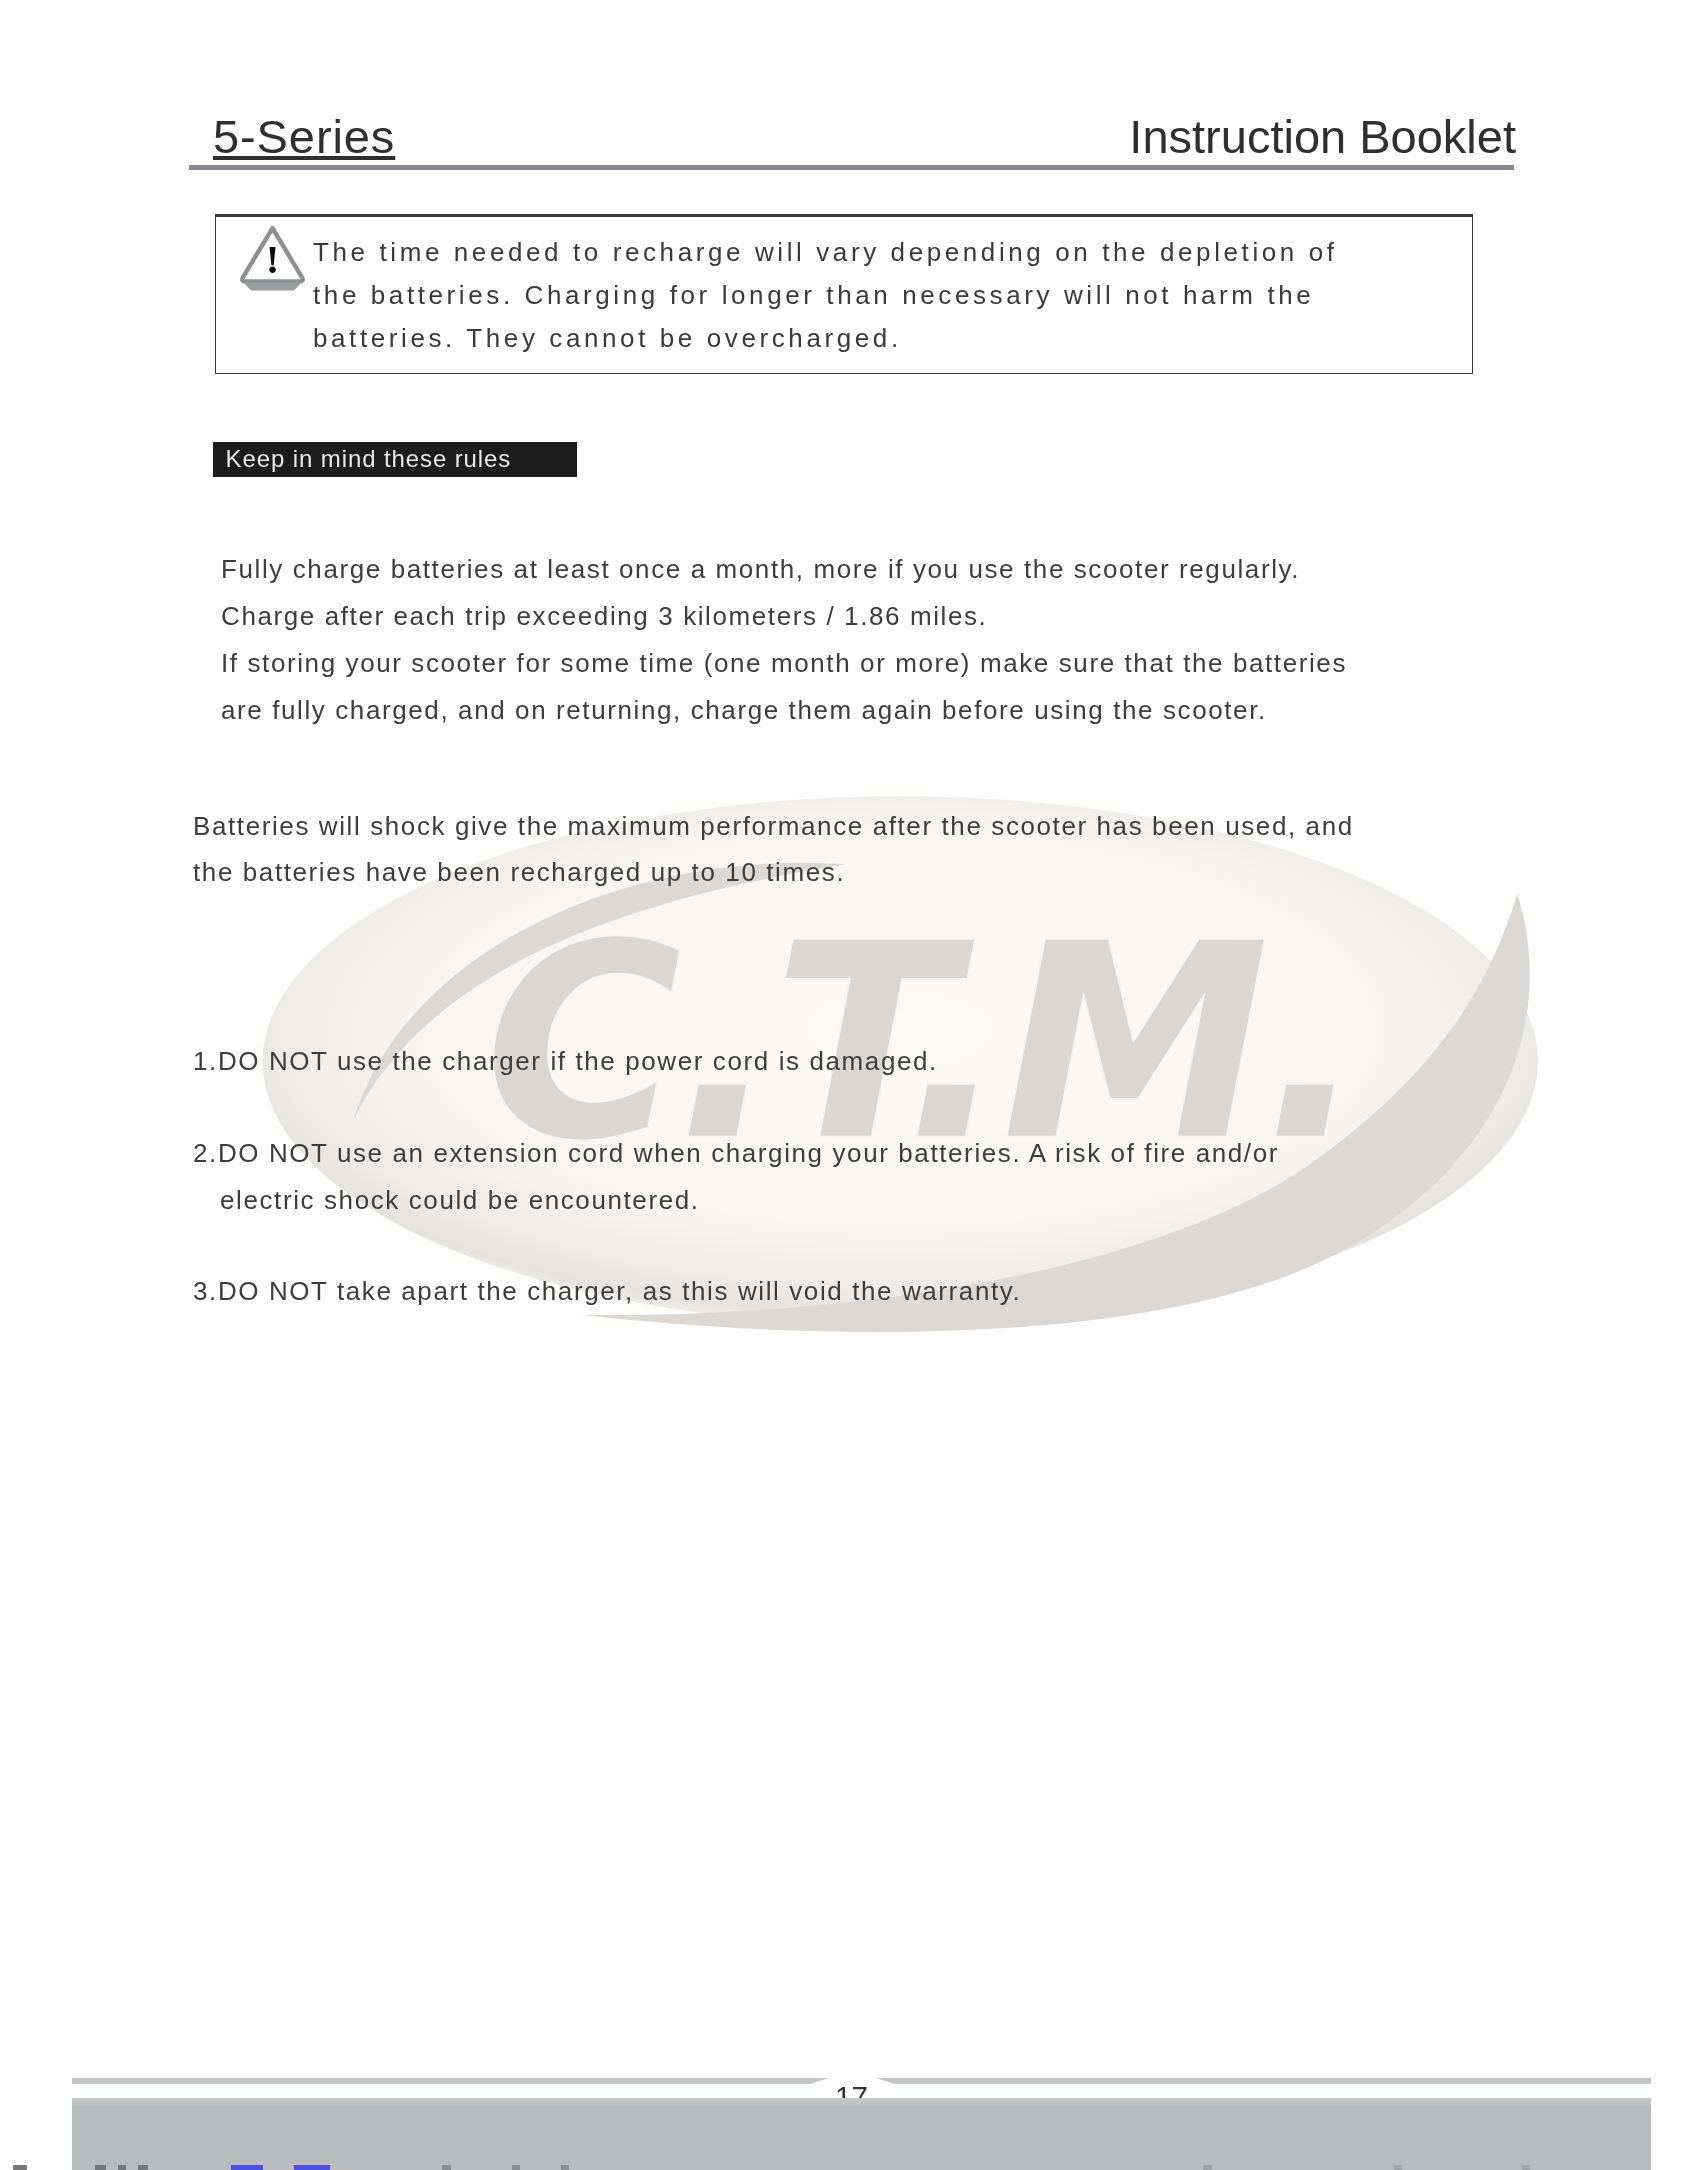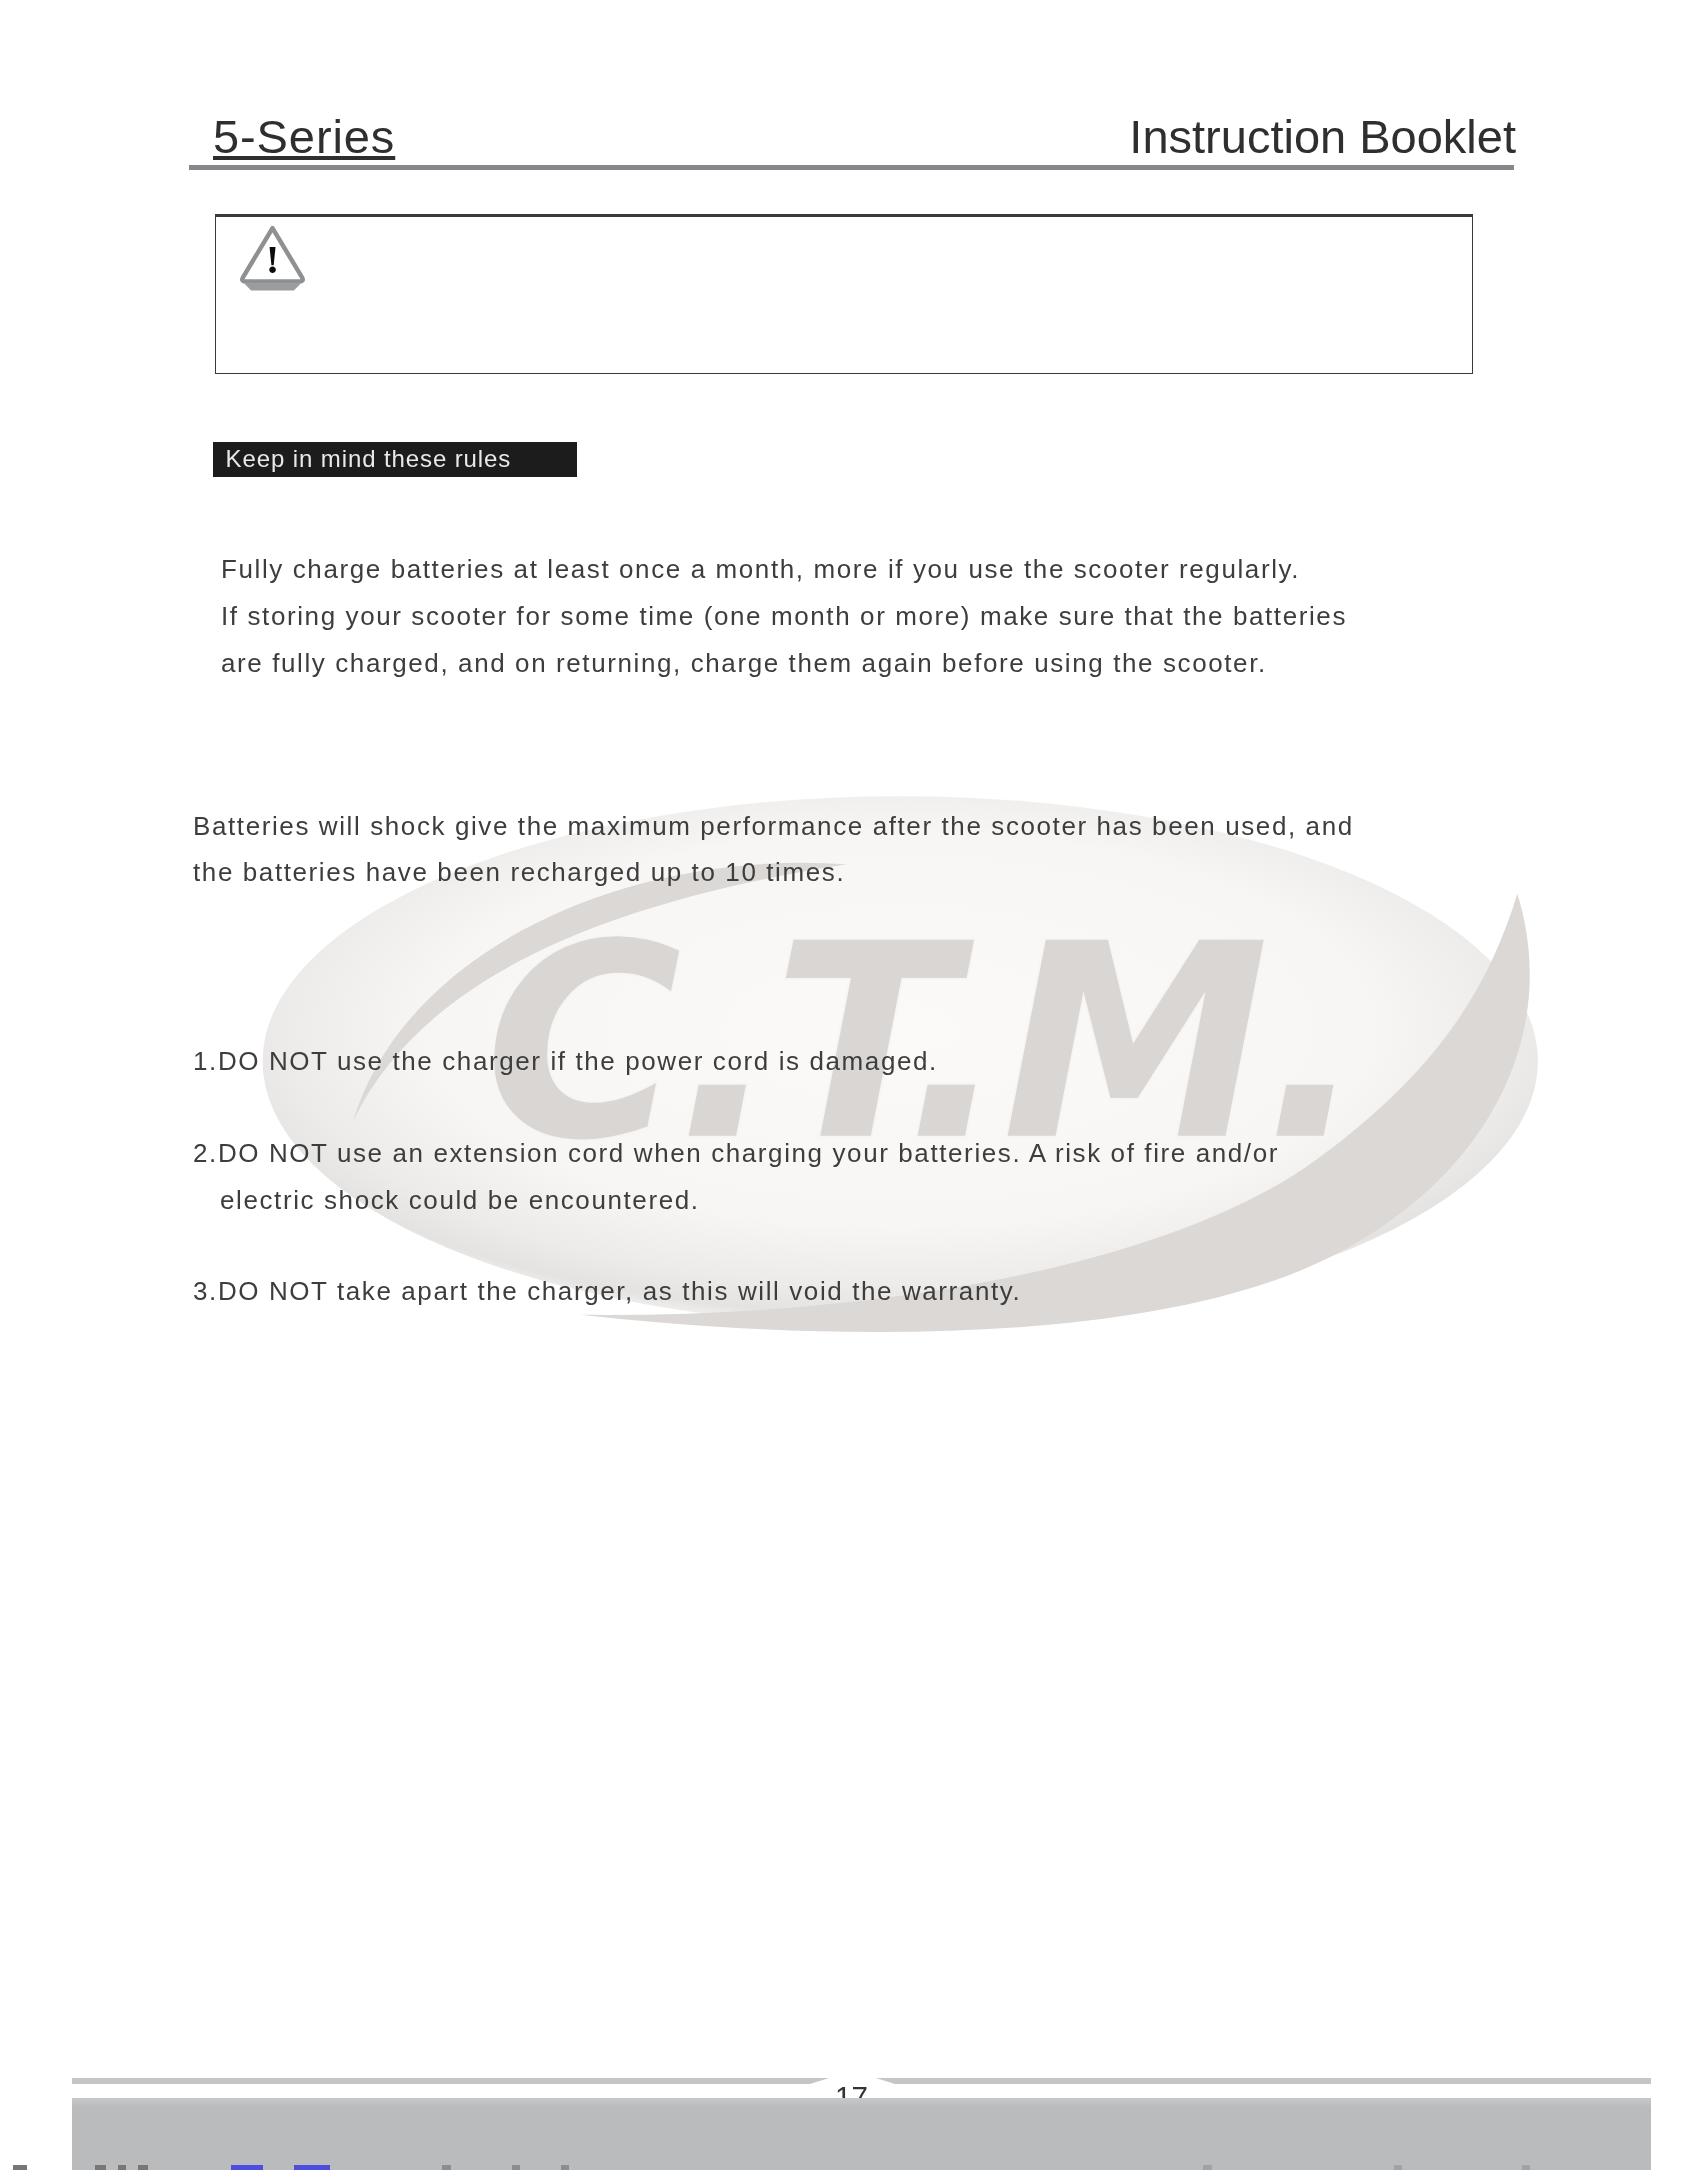--- a/index.html
+++ b/index.html
@@ -78,26 +78,32 @@
   <div class="hdr-left">5-Series</div>
   <div class="hdr-right">Instruction Booklet</div>
   <div class="hdr-rule"></div>
 
   <div class="warn-box">
     <svg class="warn-icon" width="73" height="73" viewBox="0 0 82 82">
       <path d="M41 8 L74 63 Q77 68 71 68 L11 68 Q5 68 8 63 Z" fill="#ffffff" stroke="#8e9092" stroke-width="5" stroke-linejoin="round"></path>
       <path d="M9 70 L73 70 L65 78 L17 78 Z" fill="#9a9c9e"></path>
       <text x="41" y="58" text-anchor="middle" font-family="Liberation Serif, serif" font-size="46" font-weight="bold" fill="#0c0c0c">!</text>
     </svg>
+    <div class="warn-text">
+      <div>The time needed to recharge will vary depending on the depletion of</div>
+      <div>the batteries. Charging for longer than necessary will not harm the</div>
+      <div>batteries. They cannot be overcharged.</div>
+    </div>
   </div>
 
   <div class="rules-label">Keep in mind these rules</div>
 
   <div class="rules-block txt">
     <div>Fully charge batteries at least once a month, more if you use the scooter regularly.</div>
+    <div>Charge after each trip exceeding 3 kilometers / 1.86 miles.</div>
     <div>If storing your scooter for some time (one month or more) make sure that the batteries</div>
     <div>are fully charged, and on returning, charge them again before using the scooter.</div>
   </div>
 
   <div class="para-performance txt">
     <div>Batteries will shock give the maximum performance after the scooter has been used, and</div>
     <div>the batteries have been recharged up to 10 times.</div>
   </div>
 
 

